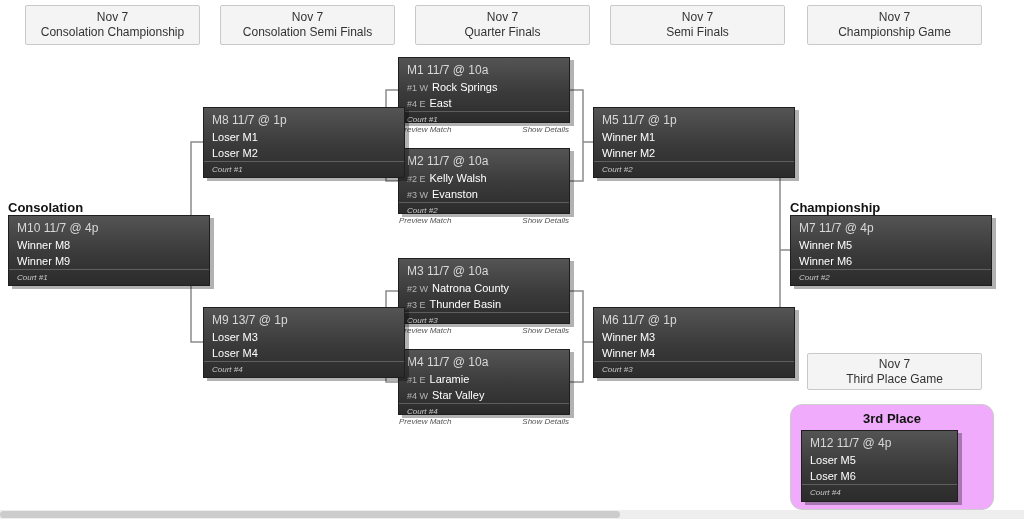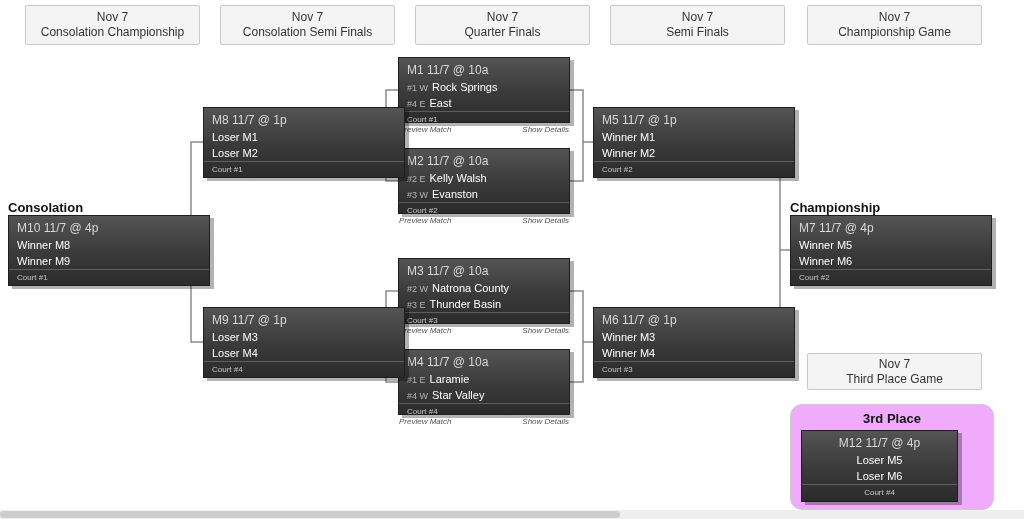--- a/index.html
+++ b/index.html
@@ -22,41 +22,41 @@
     display:flex;flex-direction:column;z-index:2;color:#fff;
   }
   .card.w172{width:172px;}
   .h66{height:66px}.h71{height:71px}.h72{height:72px}
   .card-title{font-size:12px;color:#d8d8d8;padding:5px 8px 2px;white-space:nowrap;}
   .team-row{font-size:11px;color:#ffffff;padding:2px 8px;white-space:nowrap;}
   .seed{font-size:9px;color:#b5b5b5;margin-right:4px;}
   .seed:empty{display:none;}
   .court-row{
     margin-top:auto;border-top:1px solid rgba(255,255,255,0.22);
-    font-size:8px;color:#c8c8c8;padding:3px 8px 4px;
+    font-size:8px;color:#c8c8c8;padding:3px 8px 4px;font-style:italic;
   }
   
   .links-row{
     position:absolute;width:172px;box-sizing:border-box;display:flex;
     justify-content:space-between;font-size:8px;color:#555;padding:2px 1px;z-index:2;font-style:italic;
   }
   .link{cursor:pointer;}
   
   .section-title{
     position:absolute;width:175px;text-align:left;font-size:13px;
     font-weight:bold;color:#111;z-index:2;
   }
   
   .third-box{
     position:absolute;left:790px;top:404px;width:204px;height:106px;
     box-sizing:border-box;border:1px solid #cccccc;border-radius:12px;
     background:#f0abfc;z-index:2;
   }
   .third-title{text-align:center;font-size:13px;font-weight:bold;margin:6px 0 4px;color:#111;}
-  .third-box .card{position:relative;left:auto;top:auto;margin-left:10px;width:157px;text-align:center;}
+  .third-box .card{position:relative;left:auto;top:auto;margin-left:10px;width:157px;}
   
   svg.connectors{position:absolute;left:0;top:0;z-index:1;}
   
   .bottom-bar{position:absolute;left:0;bottom:0;width:1024px;height:9px;background:#eeeeee;z-index:3;}
   .bottom-thumb{position:absolute;left:0;top:1px;height:7px;width:620px;background:#cccccc;border-radius:4px;}
 </style>
 </head>
 <body>
 
 <svg class="connectors" width="1024" height="519">
@@ -164,21 +164,21 @@
   <span class="link">Show Details</span>
 </div>
 
 <div class="card h71" style="left:203px;top:107px">
   <div class="card-title">M8 11/7 @ 1p</div>
   <div class="team-row"><span>Loser M1</span></div>
   <div class="team-row"><span>Loser M2</span></div>
   <div class="court-row">Court #1</div>
 </div>
 <div class="card h71" style="left:203px;top:307px">
-  <div class="card-title">M9 11/7 @ 1p</div>
+  <div class="card-title">M9 13/7 @ 1p</div>
   <div class="team-row"><span>Loser M3</span></div>
   <div class="team-row"><span>Loser M4</span></div>
   <div class="court-row">Court #4</div>
 </div>
 
 <div class="card h71" style="left:8px;top:215px">
   <div class="card-title">M10 11/7 @ 4p</div>
   <div class="team-row"><span>Winner M8</span></div>
   <div class="team-row"><span>Winner M9</span></div>
   <div class="court-row">Court #1</div>

